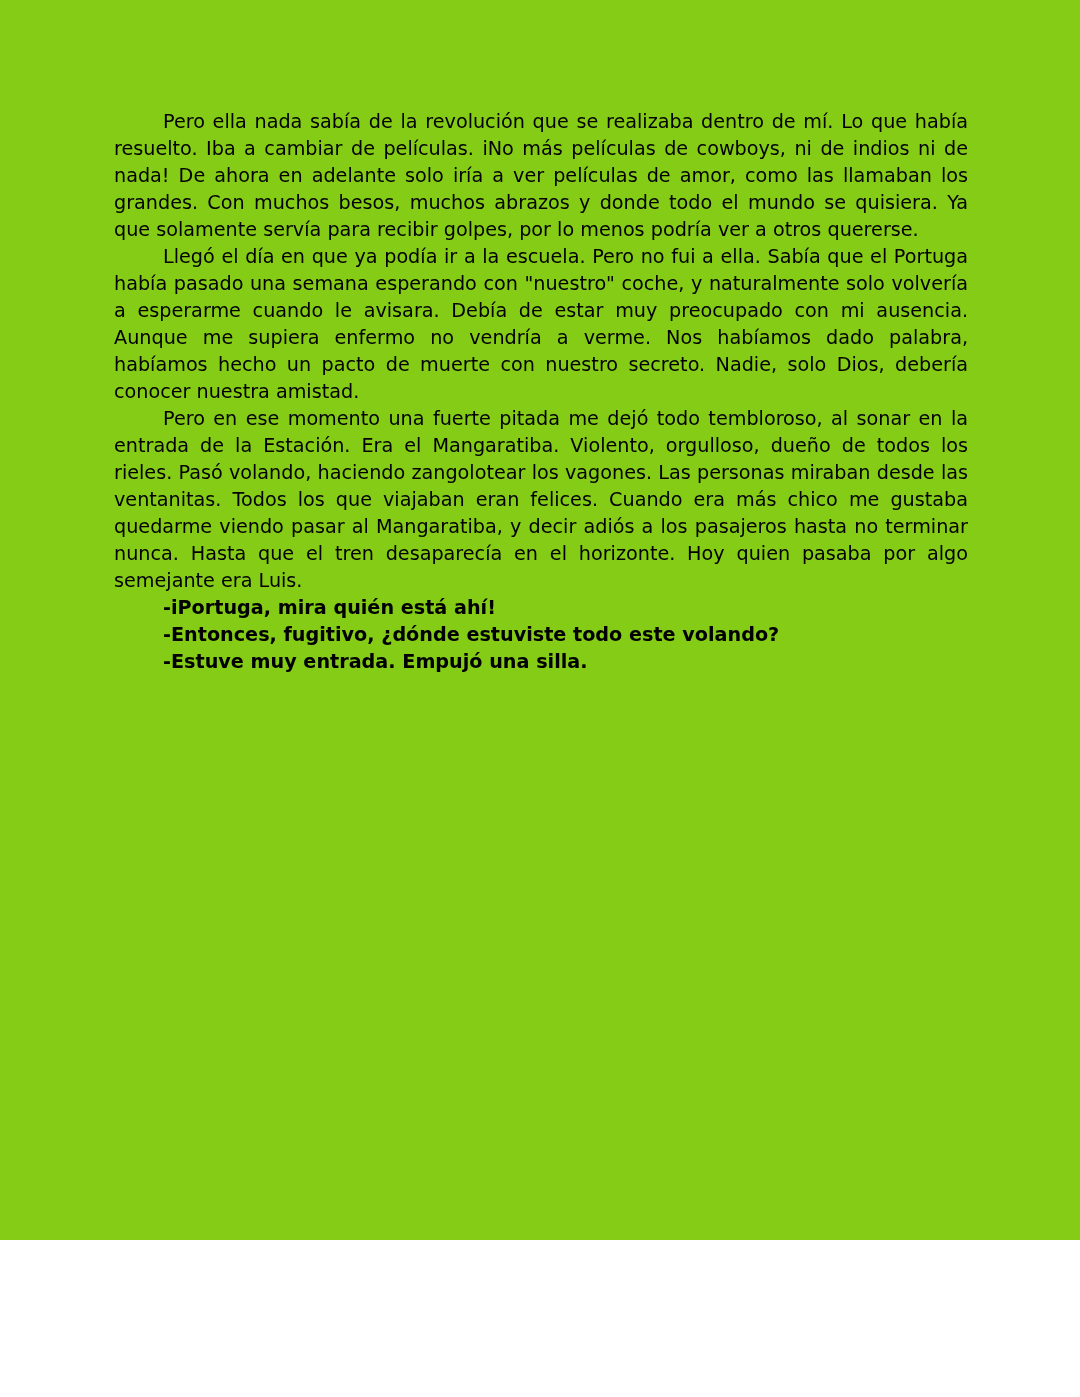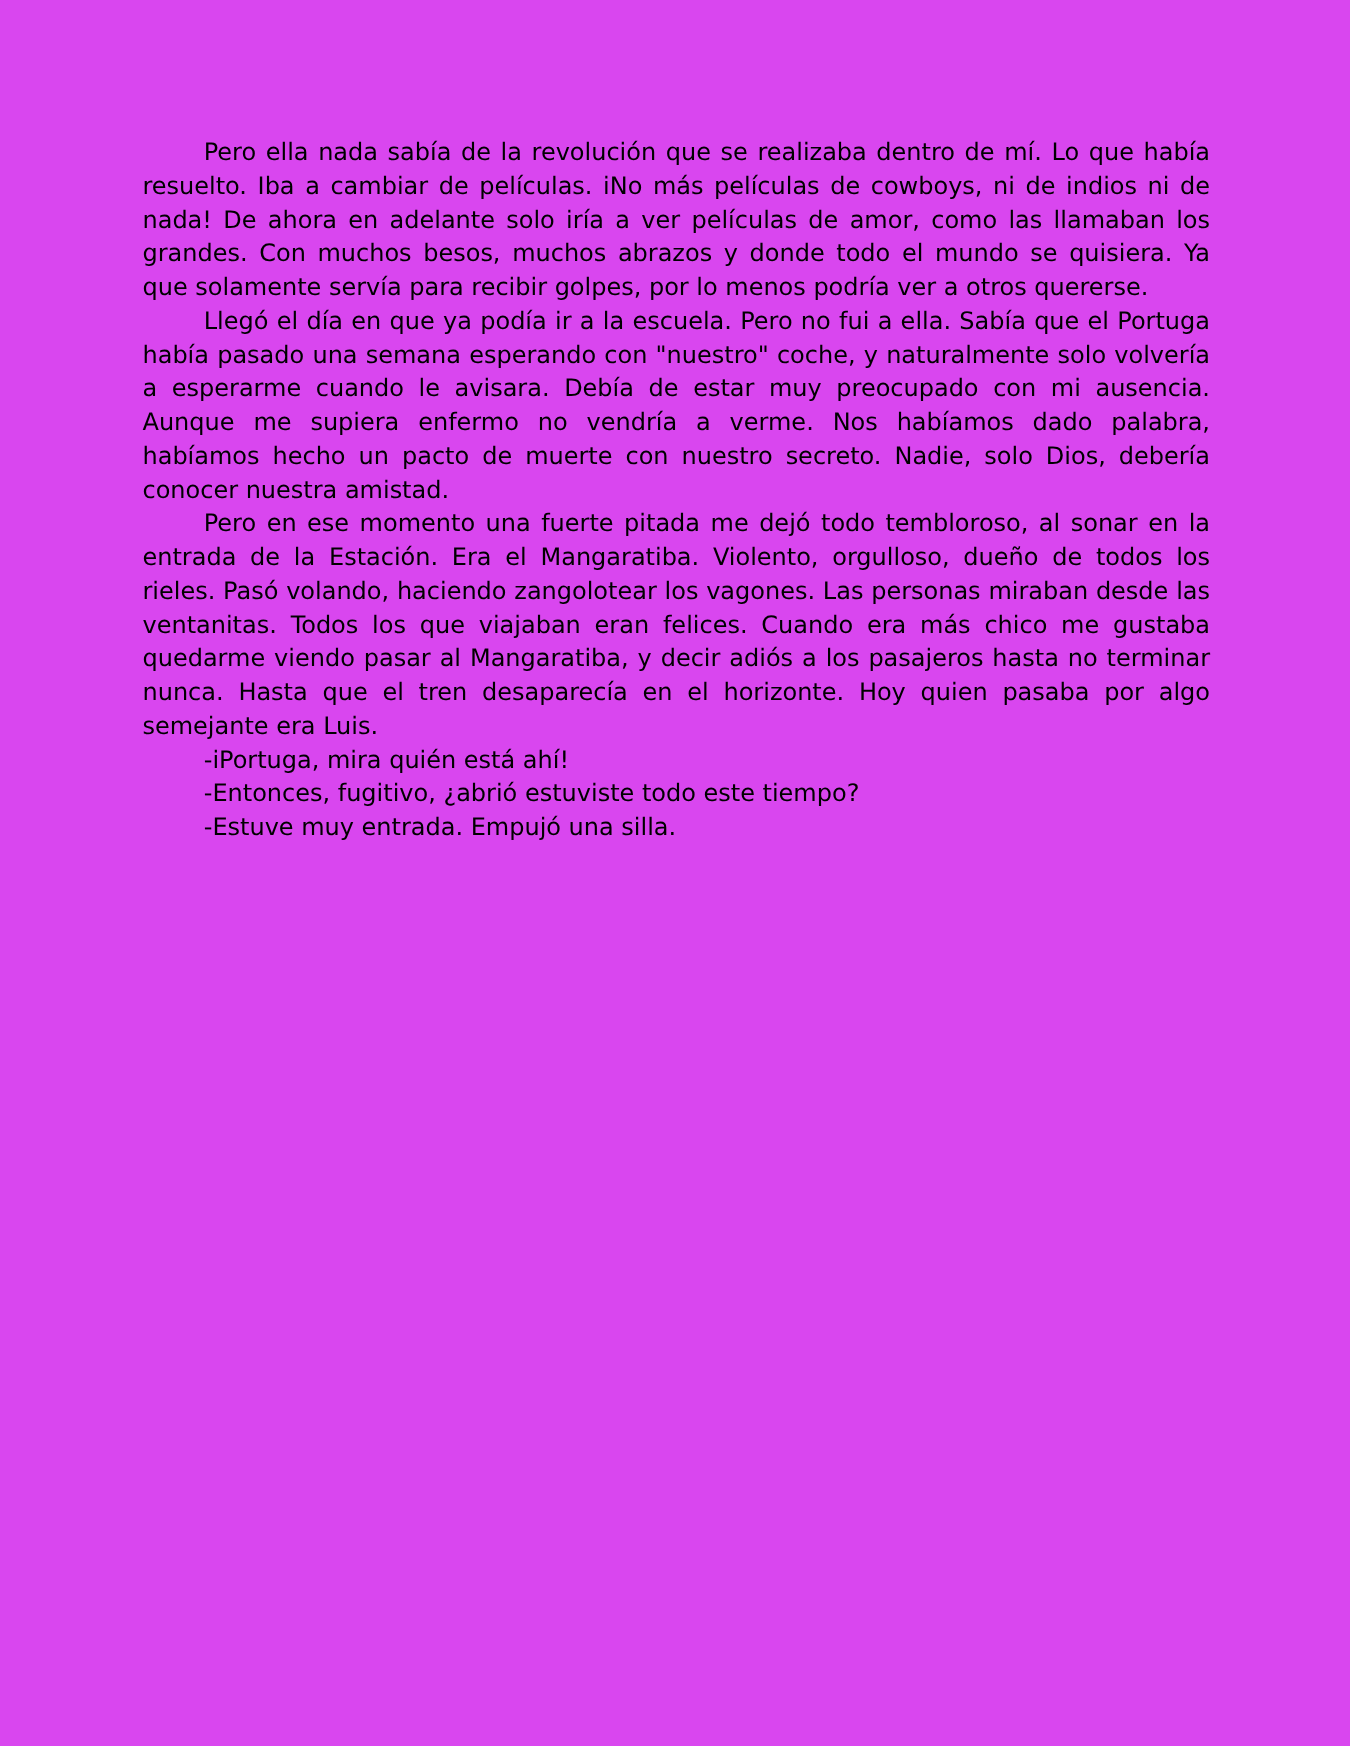--- a/index.html
+++ b/index.html
@@ -10,22 +10,22 @@
   body {
     width: 1080px;
     height: 1397px;
     font-family: "DejaVu Sans", sans-serif;
     color: #000000;
     -webkit-font-smoothing: antialiased;
   }
   #page {
     position: relative;
     width: 1080px;
-    height: 1397px;
-    background: #d946ef;
+    height: 1240px;
+    background: #84cc16;
     box-sizing: border-box;
     padding: 108px 112px 0 114px;
   }
   #body-text {
     width: 854px;
   }
   p.para {
     margin: 0 0 0 0;
     padding: 0;
     font-size: 19.2px;
@@ -36,27 +36,28 @@
     hyphens: none;
     word-spacing: 0px;
     letter-spacing: 0px;
   }
   p.para + p.para {
     margin-top: 0;
   }
   
   p.dialogue {
     text-align: left;
+    font-weight: bold;
   }
 </style>
 </head>
 <body>
 
 <div id="page">
   <div id="body-text">
     <p class="para">Pero ella nada sabía de la revolución que se realizaba dentro de mí. Lo que había resuelto. Iba a cambiar de películas. iNo más películas de cowboys, ni de indios ni de nada! De ahora en adelante solo iría a ver películas de amor, como las llamaban los grandes. Con muchos besos, muchos abrazos y donde todo el mundo se quisiera. Ya que solamente servía para recibir golpes, por lo menos podría ver a otros quererse.</p>
     <p class="para">Llegó el día en que ya podía ir a la escuela. Pero no fui a ella. Sabía que el Portuga había pasado una semana esperando con "nuestro" coche, y naturalmente solo volvería a esperarme cuando le avisara. Debía de estar muy preocupado con mi ausencia. Aunque me supiera enfermo no vendría a verme. Nos habíamos dado palabra, habíamos hecho un pacto de muerte con nuestro secreto. Nadie, solo Dios, debería conocer nuestra amistad.</p>
     <p class="para">Pero en ese momento una fuerte pitada me dejó todo tembloroso, al sonar en la entrada de la Estación. Era el Mangaratiba. Violento, orgulloso, dueño de todos los rieles. Pasó volando, haciendo zangolotear los vagones. Las personas miraban desde las ventanitas. Todos los que viajaban eran felices. Cuando era más chico me gustaba quedarme viendo pasar al Mangaratiba, y decir adiós a los pasajeros hasta no terminar nunca. Hasta que el tren desaparecía en el horizonte. Hoy quien pasaba por algo semejante era Luis.</p>
     <p class="para dialogue">-iPortuga, mira quién está ahí!</p>
-    <p class="para dialogue">-Entonces, fugitivo, ¿abrió estuviste todo este tiempo?</p>
+    <p class="para dialogue">-Entonces, fugitivo, ¿dónde estuviste todo este volando?</p>
     <p class="para dialogue">-Estuve muy entrada. Empujó una silla.</p>
   </div>
 </div>
 
 </body></html>

